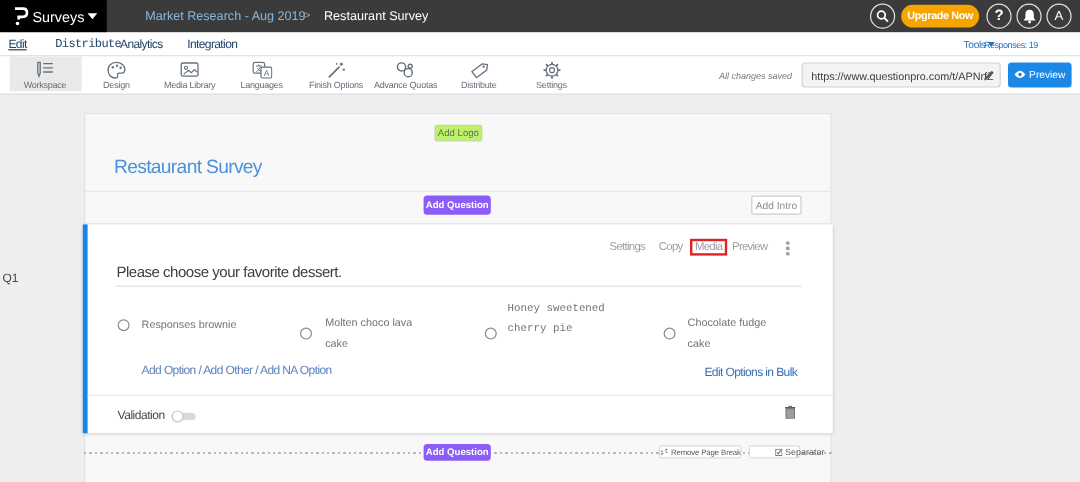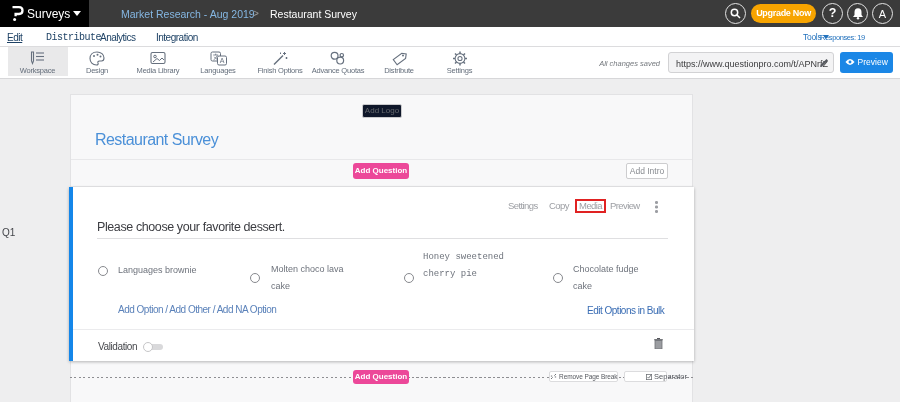--- a/index.html
+++ b/index.html
@@ -22,21 +22,21 @@
   .tlabel { position:absolute; white-space:nowrap; top:19px; font-size:7.5px; letter-spacing:-0.2px; color:#646e7b; text-align:center; }
   .ticon { position:absolute; top:4px; }
 
   
   #content { position:absolute; left:0; top:79px; width:900px; height:323px; background:#eeeeef; }
   #card { position:absolute; left:70px; top:15px; width:623px; height:308px; background:#f8f8f9; border:1px solid #e2e2e4; border-bottom:none; }
   #qblock { position:absolute; left:69px; top:108px; width:625px; height:174px; background:#fff; border-left:4px solid #1486e9; box-shadow:0 1px 3px rgba(0,0,0,0.28); }
   .hlink { position:absolute; white-space:nowrap; top:13px; font-size:9.5px; letter-spacing:-0.6px; color:#9c9ea3; }
   .radio { position:absolute; width:10px; height:10px; border:1.4px solid #87898e; border-radius:50%; background:#fff; }
   .olabel { position:absolute; white-space:nowrap; font-size:9px; color:#6e737c; line-height:17.3px; }
-  .btn-blue { position:absolute; background:#ec4899; border-radius:3px; color:#fff; font-weight:bold; text-align:center; white-space:nowrap; }
+  .btn-blue { position:absolute; background:#8b5cf6; border-radius:3px; color:#fff; font-weight:bold; text-align:center; white-space:nowrap; }
   .chip { position:absolute; top:292px; height:11px; background:#fff; border:1px solid #dcdcde; border-radius:2px; font-size:7.5px; color:#55585e; line-height:9px; text-align:center; white-space:nowrap; }
 </style>
 </head>
 <body>
 <div id="app">
 
   <div id="topbar">
     <div id="logoblk">
       <svg class="abs" style="left:11px;top:5px" width="13" height="17" viewBox="0 0 13 17">
         <path d="M1.5 2.2 H8 Q11.5 2.2 11.5 5.6 Q11.5 9 8 9 L4.6 9 L4.6 11.2" fill="none" stroke="#fff" stroke-width="2.3"></path>
@@ -173,40 +173,40 @@
           <circle cx="5.5" cy="4" r="1.6" fill="#1b87e6"></circle>
         </svg>
       Preview
     </div>
   </div>
 
   <div id="content">
     <span class="abs" style="left:2px;top:148px;font-size:10px;color:#43454a;">Q1</span>
 
     <div id="card">
-      <div class="abs" style="left:291px;top:9px;width:40px;height:14px;background:#0f172a;border:1px solid #cbcbcd;border-radius:2px;font-size:8px;color:#66696e;text-align:center;line-height:12px;">Add Logo</div>
+      <div class="abs" style="left:291px;top:9px;width:40px;height:14px;background:#bef264;border:1px solid #cbcbcd;border-radius:2px;font-size:8px;color:#66696e;text-align:center;line-height:12px;">Add Logo</div>
       <span class="abs" style="left:24px;top:36px;font-size:16px;letter-spacing:-0.55px;color:#4b90d8;">Restaurant Survey</span>
       <div class="abs" style="left:0;top:64px;width:621px;height:1px;background:#e8e8ea;"></div>
       <div class="btn-blue" style="left:282px;top:68px;width:56px;height:16px;font-size:8px;line-height:16px;">Add Question</div>
       <div class="abs" style="left:555px;top:68px;width:42px;height:16px;background:#fff;border:1px solid #cdcdcf;border-radius:2px;font-size:8.5px;color:#898c91;text-align:center;line-height:14px;">Add Intro</div>
       <div class="abs" style="left:0;top:91px;width:621px;height:1px;background:#e8e8ea;"></div>
     </div>
 
     <div id="qblock">
       <span class="hlink" style="left:435px;">Settings</span>
       <span class="hlink" style="left:476px;">Copy</span>
       <div class="abs" style="left:502px;top:12px;width:31px;height:14px;border:2px solid #e02222;font-size:9.5px;letter-spacing:-0.6px;color:#9c9ea3;text-align:center;line-height:10px;">Media</div>
       <span class="hlink" style="left:537px;">Preview</span>
       <div class="abs" style="left:582px;top:14px;width:2.5px;height:2.5px;background:#9c9ea3;border-radius:50%;box-shadow:0 4.5px 0 #9c9ea3, 0 9px 0 #9c9ea3;"></div>
 
       <span class="abs" style="left:24px;top:33px;font-size:12.5px;letter-spacing:-0.4px;color:#3c3d42;">Please choose your favorite dessert.</span>
       <div class="abs" style="left:24px;top:51px;width:571px;height:1px;background:#dfdfe1;"></div>
 
       <div class="radio" style="left:25px;top:79px;"></div>
-      <span class="olabel" style="left:45px;top:74.8px;">Languages brownie</span>
+      <span class="olabel" style="left:45px;top:74.8px;">Responses brownie</span>
 
       <div class="radio" style="left:177px;top:86px;"></div>
       <span class="olabel" style="left:198px;top:74px;">Molten choco lava<br>cake</span>
 
       <div class="radio" style="left:331px;top:86px;"></div>
       <span class="olabel" style="left:350px;top:62px;font-family:Liberation Mono, monospace;">Honey sweetened<br>cherry pie</span>
 
       <div class="radio" style="left:480px;top:86px;"></div>
       <span class="olabel" style="left:500px;top:74px;">Chocolate fudge<br>cake</span>
 

